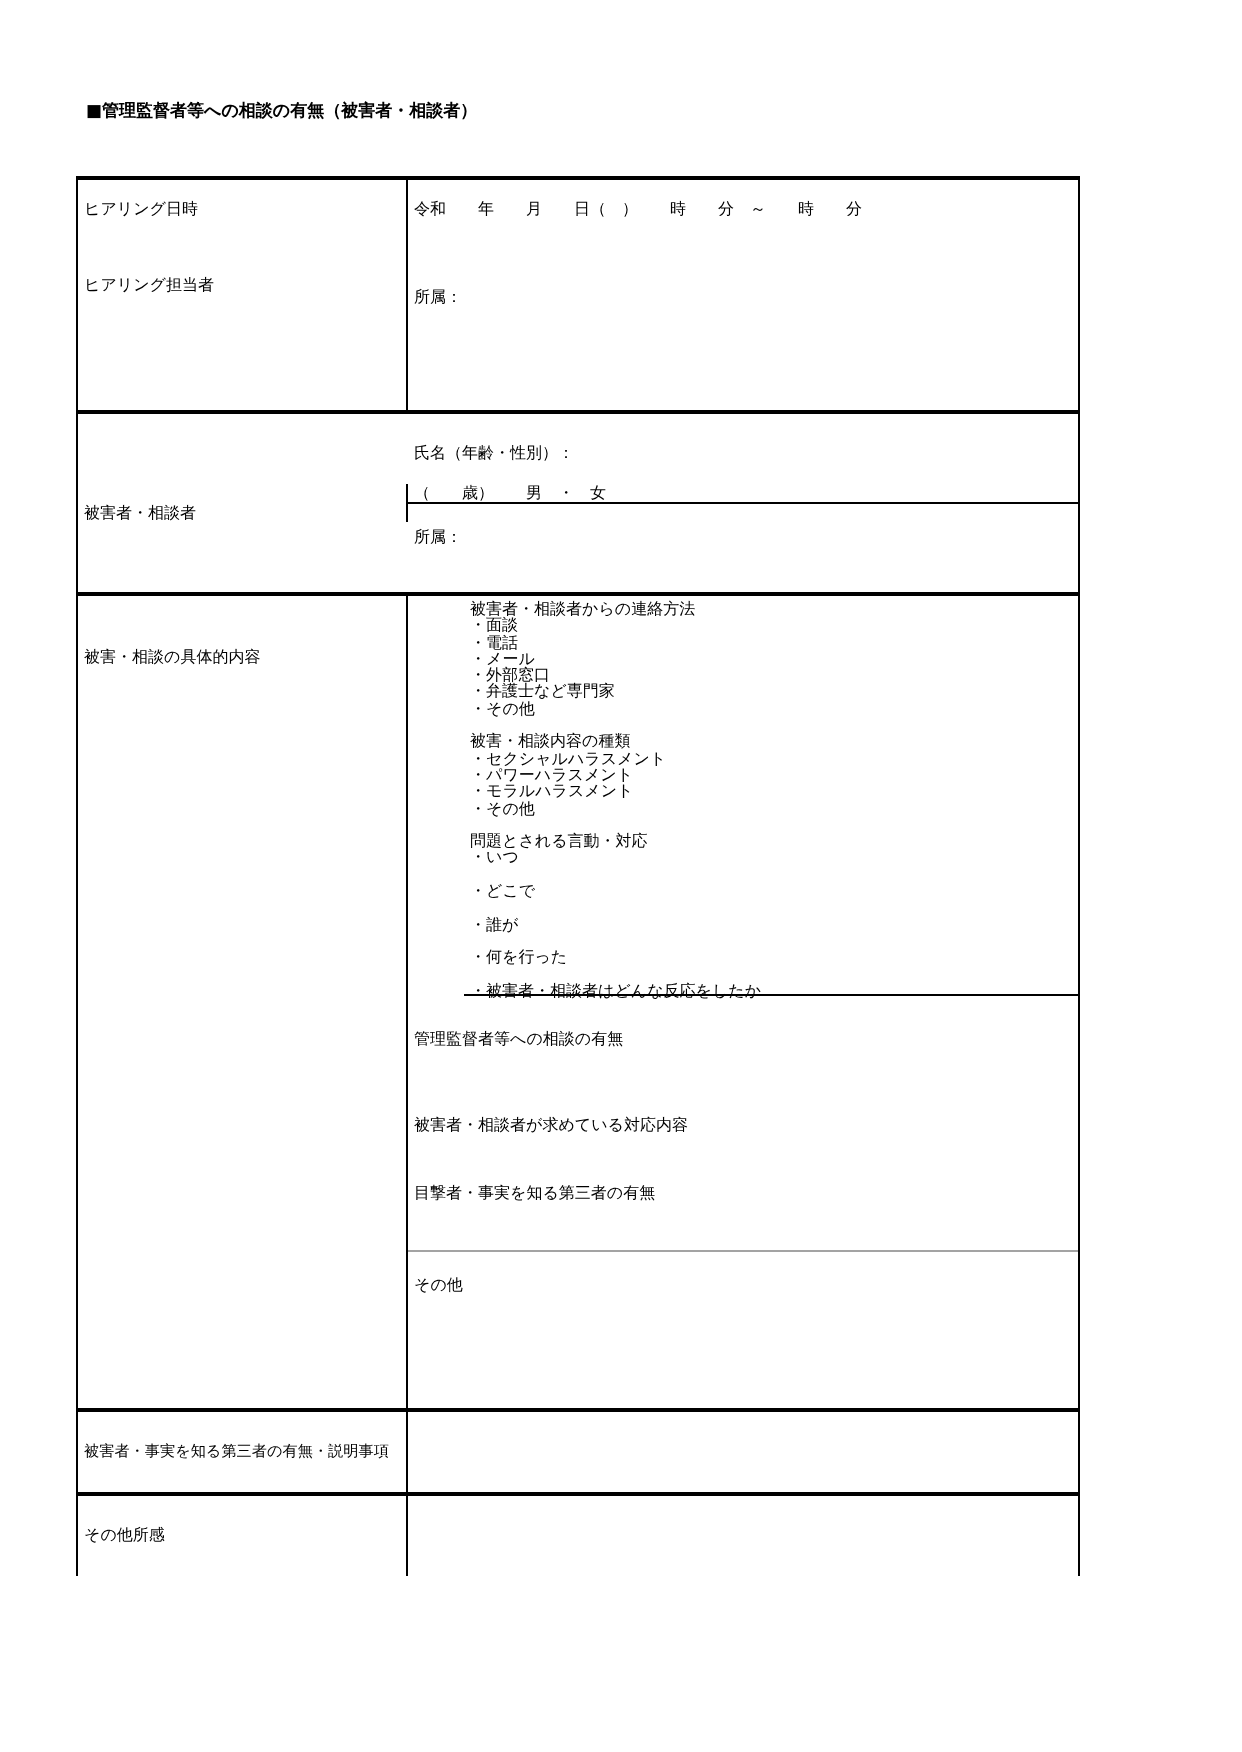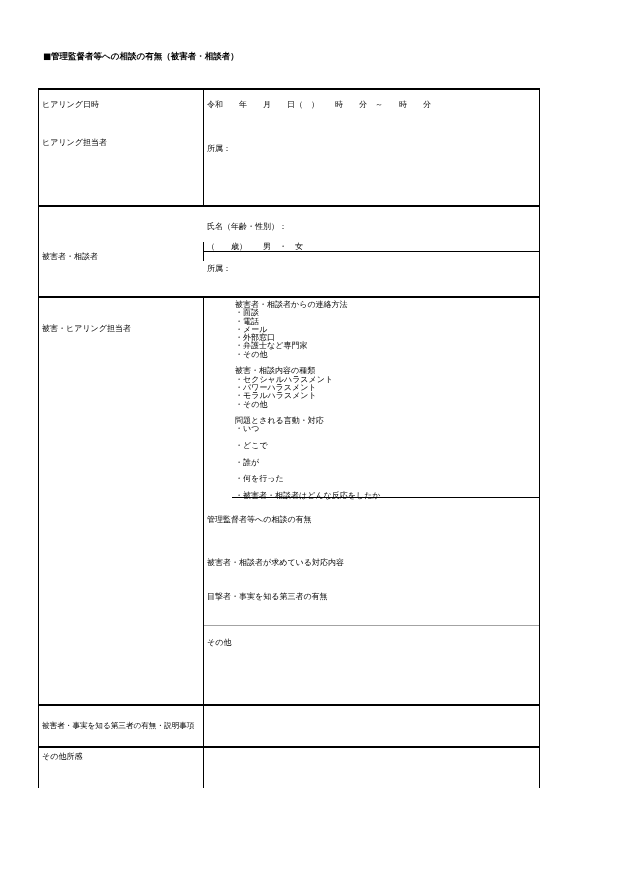--- a/index.html
+++ b/index.html
@@ -48,21 +48,21 @@
   .r3 { height:408px; }
   .r3 .lbl { margin-top:27px; }
   .sub3a { height:200px; border-bottom:1px solid #000; padding:3px 0 0 3px; line-height:8.3px;margin-left:28px; }
   .sub3b { height:42px;  border-bottom:1px solid #000; padding:3px 0 0 3px; line-height:8.3px; }
   .sub3c { height:128px; border-bottom:1px solid #a3a3a3; padding:18px 0 0 3px; }
   .sub3d { height:36px;  padding:13px 0 0 3px; }
 
   
   .r4 { height:42px; } .r4 .lbl { margin-top:16px; font-size:7.6px; }
   .r5 { height:37px; } .r5 .lbl { margin-top:14px; }
-  .r6 { height:40px; } .r6 .lbl { margin-top:5px; }
+  .r6 { height:40px; } .r6 .lbl { margin-top:16px; }
 </style>
 </head>
 <body>
 
 <div class="page">
 
   <div class="doc-title">■管理監督者等への相談の有無（被害者・相談者）</div>
 
   <div class="sheet">
 
@@ -87,21 +87,21 @@
           <span class="nowrap">（　　歳）　　男　・　女</span>
         </div>
         <div class="sub2b">
           <span class="nowrap">所属：</span>
         </div>
       </div>
     </div>
 
     <div class="row r3">
       <div class="cell-l">
-        <div class="lbl nowrap">被害・ヒアリング担当者</div>
+        <div class="lbl nowrap">被害・相談の具体的内容</div>
       </div>
       <div class="cell-r">
         <div class="sub3a pre">被害者・相談者からの連絡方法
 ・面談
 ・電話
 ・メール
 ・外部窓口
 ・弁護士など専門家
 ・その他
 

